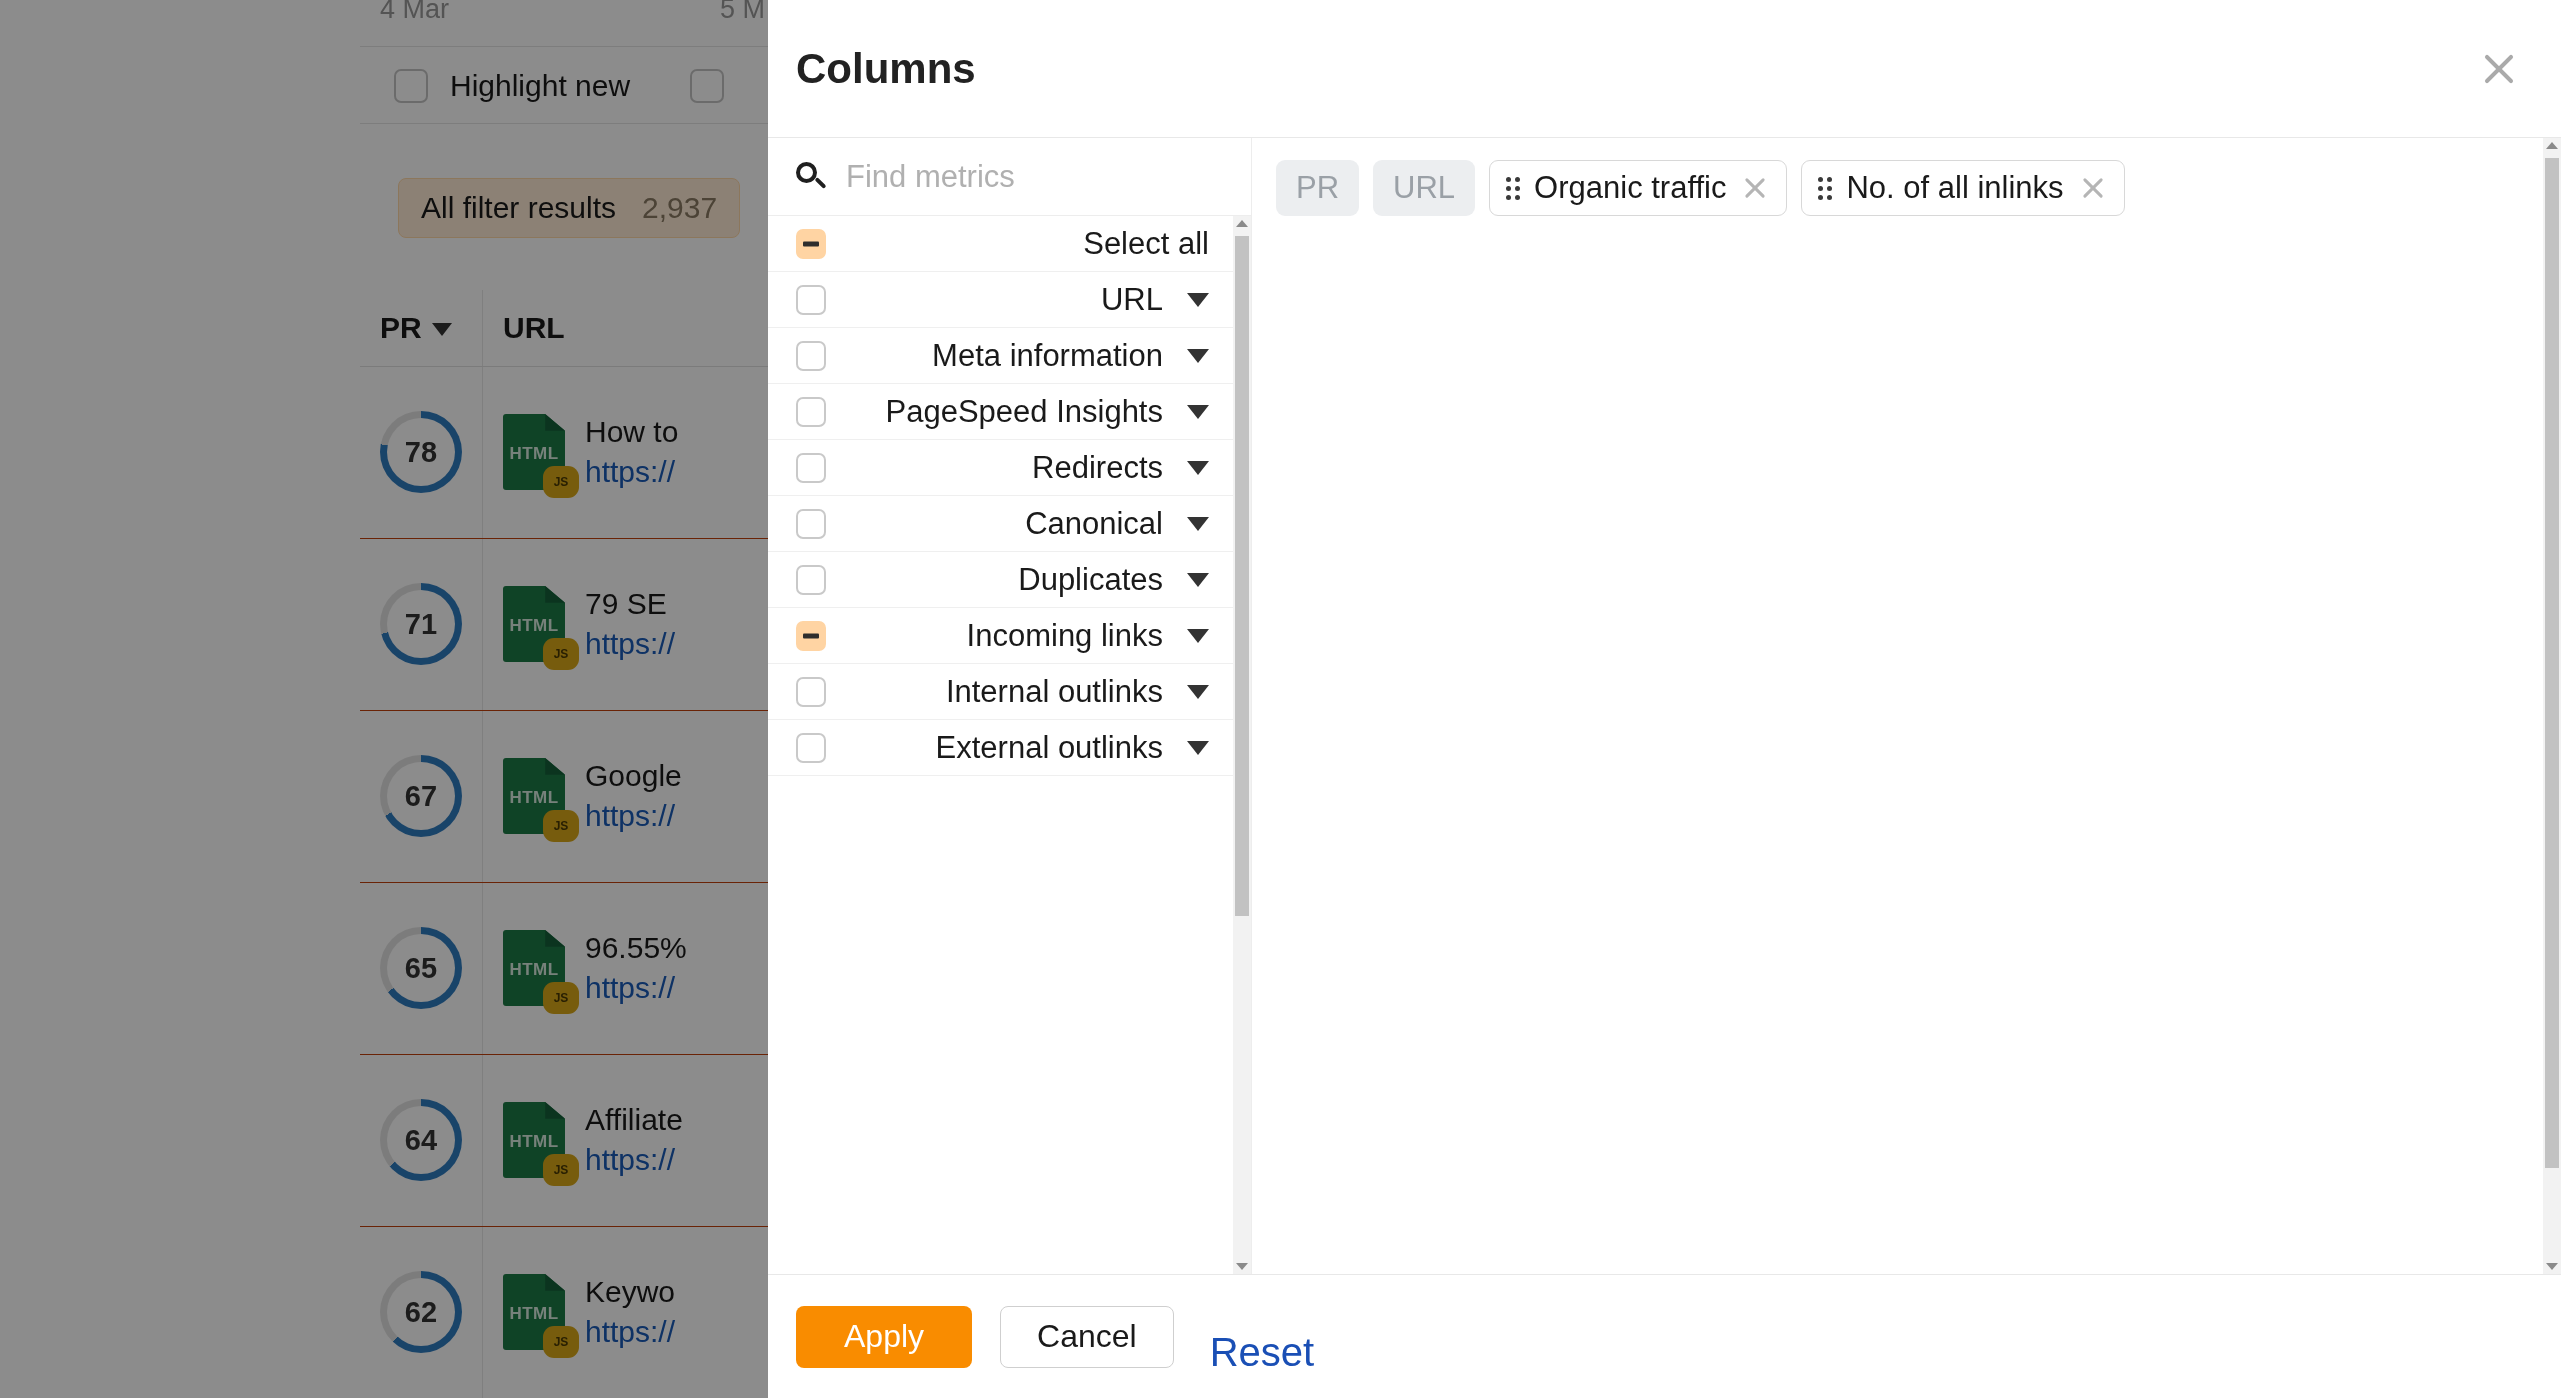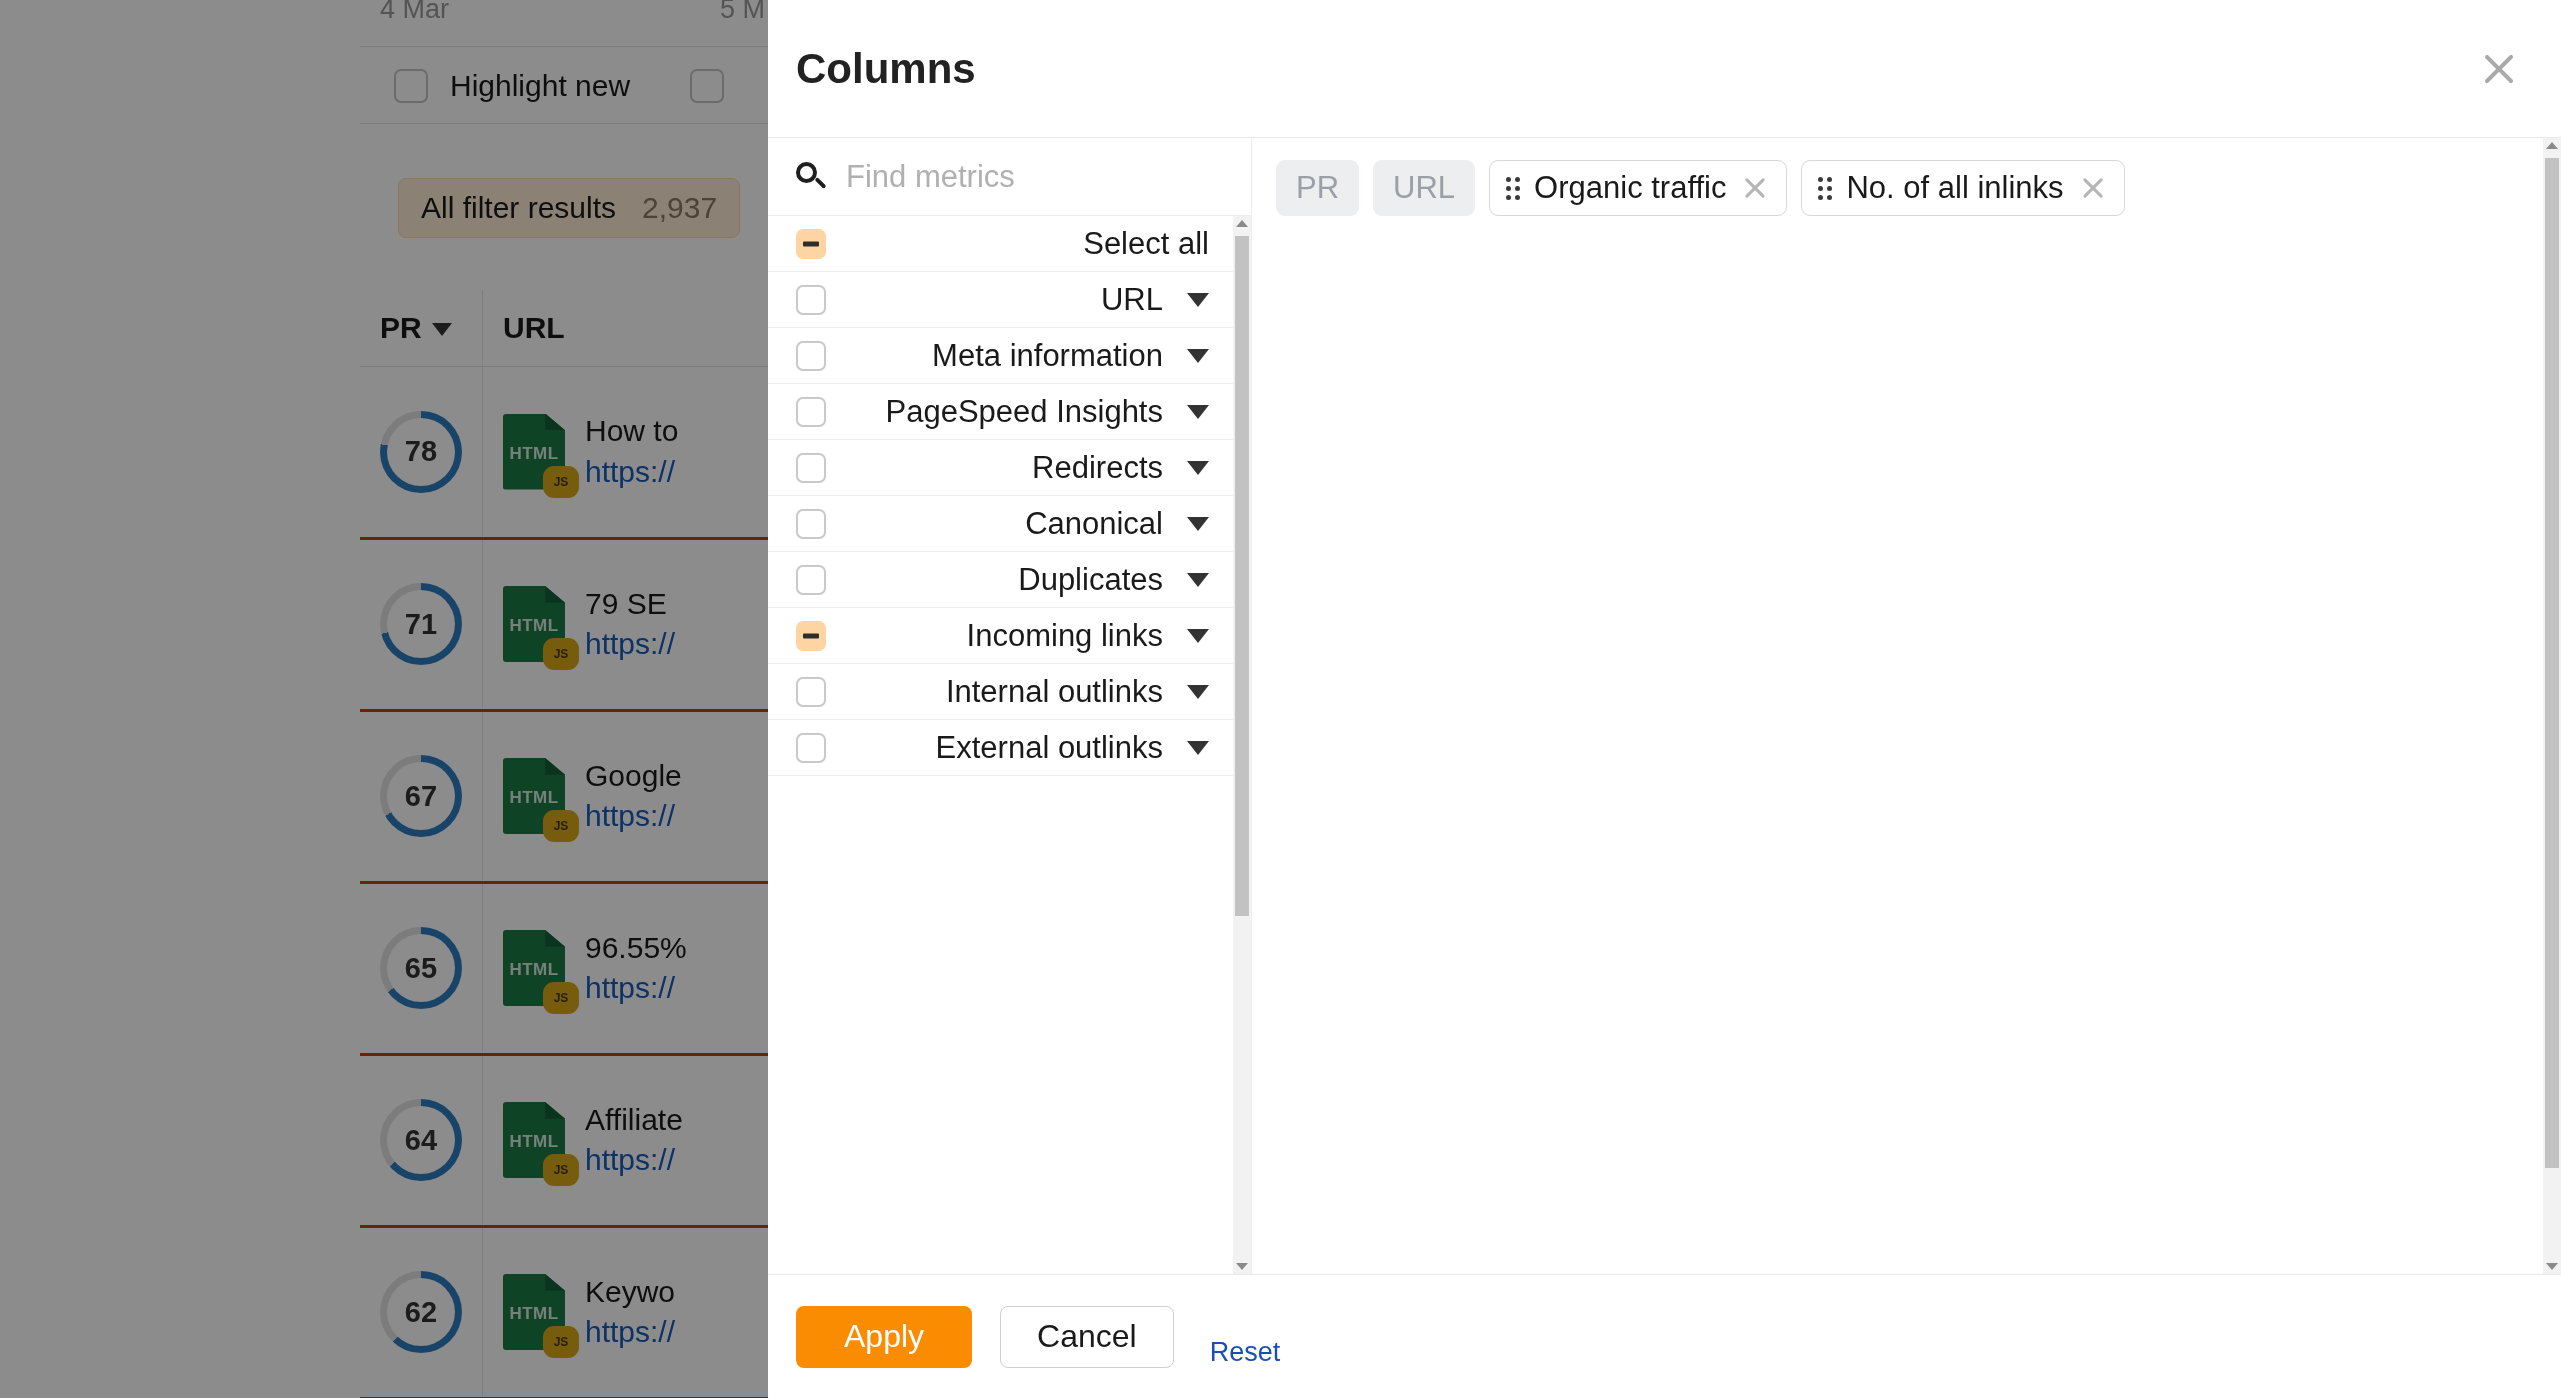--- a/index.html
+++ b/index.html
@@ -53,21 +53,21 @@
   table.bg-table {
     position: absolute; top: 290px; left: 0;
     border-collapse: collapse; table-layout: fixed;
   }
   table.bg-table th {
     height: 76px; text-align: left; font-size: 30px; font-weight: bold; color: #1a1a1a;
     border-bottom: 1px solid #e0e0e0; border-right: 1px solid #e8e8e8;
     padding: 0 20px; vertical-align: middle;
   }
   table.bg-table td {
-    height: 172px; border-bottom: 3px solid #c2410c; border-right: 1px solid #e8e8e8;
+    height: 172px; border-bottom: 1px solid #c2410c; border-right: 1px solid #e8e8e8;
     padding: 0 20px; vertical-align: middle;
   }
   .col-pr { width: 104px; }
   .col-url { width: 1400px; }
   .sort-caret {
     display: inline-block; width: 0; height: 0; margin-left: 10px;
     border-left: 10px solid transparent; border-right: 10px solid transparent;
     border-top: 13px solid #333; vertical-align: middle;
   }
 
@@ -257,21 +257,21 @@
     height: 62px; padding: 0 48px; border: 0; border-radius: 8px;
     background: #f98c00; color: #fff; font-size: 32px;
     font-family: "Liberation Sans", sans-serif; cursor: pointer;
   }
   .btn-cancel {
     height: 62px; padding: 0 36px; border: 1px solid #cfcfcf; border-radius: 8px;
     background: #fff; color: #1a1a1a; font-size: 32px;
     font-family: "Liberation Sans", sans-serif; cursor: pointer;
   }
   .btn-reset {
-    border: 0; background: transparent; color: #1a4fb5; font-size: 27px;
+    border: 0; background: transparent; color: #1a4fb5; font-size: 40px;
     font-family: "Liberation Sans", sans-serif; cursor: pointer; padding: 0 8px; margin-top: 32px;
   }
 </style>
 </head>
 <body>
 
 <div id="app-background">
 
   <div class="bg-sidebar" id="sidebar-host"></div>
 

